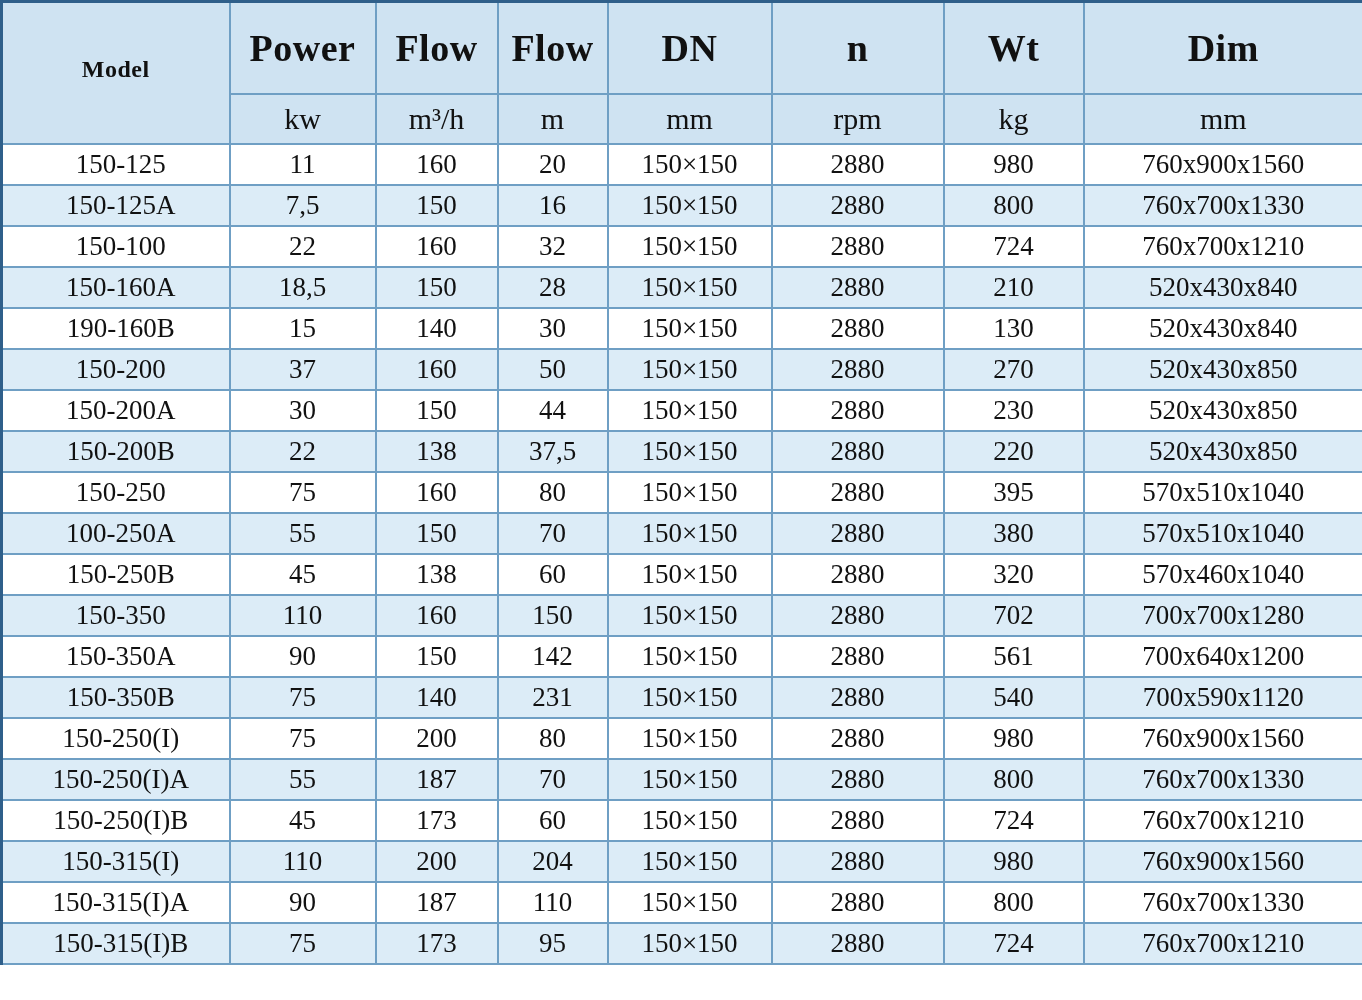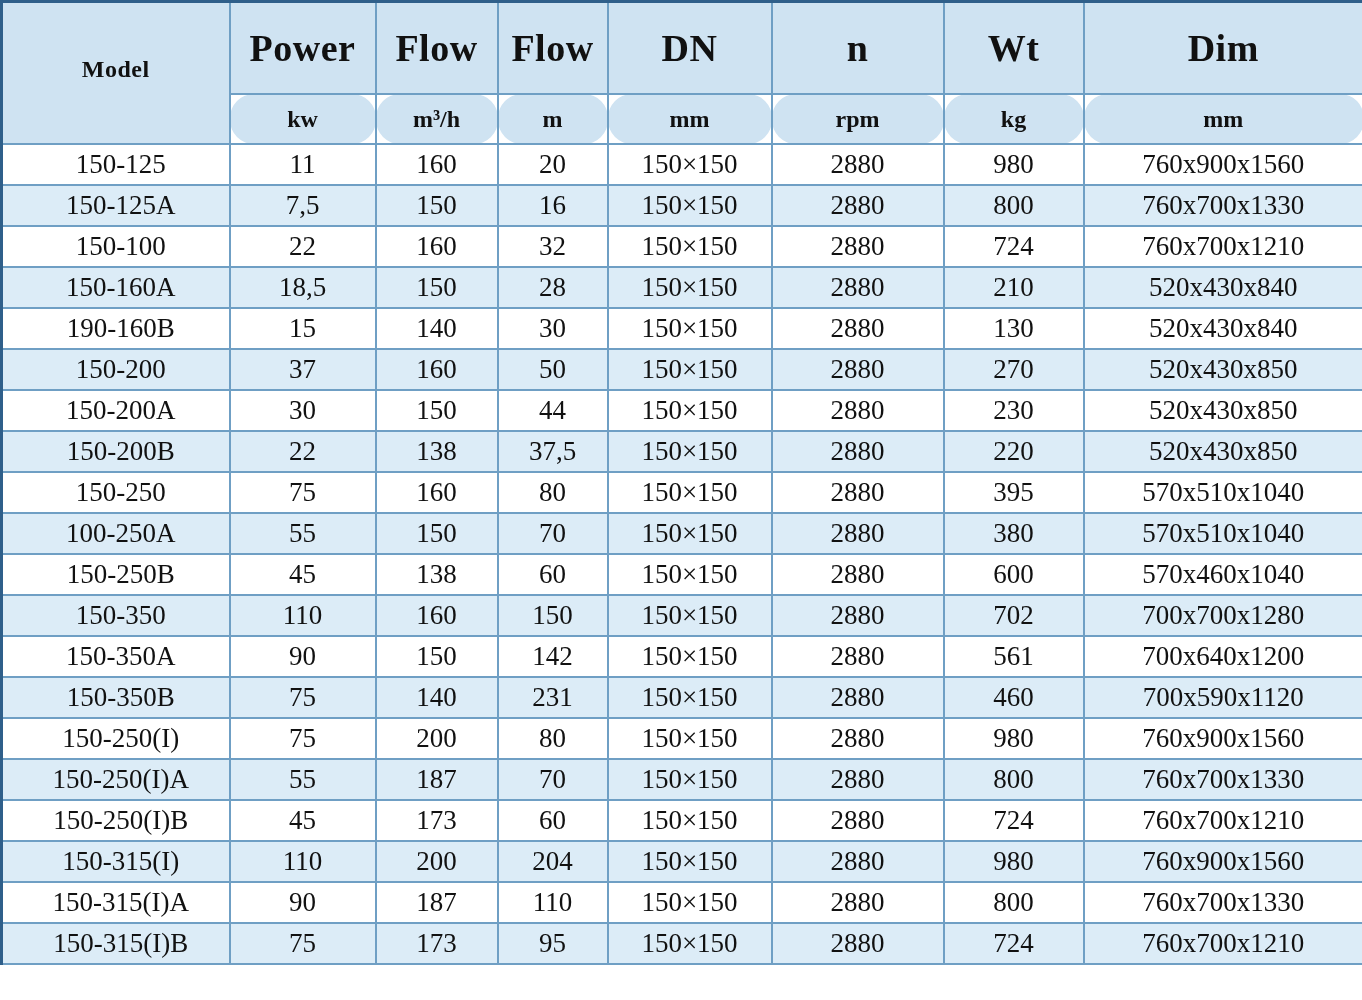--- a/index.html
+++ b/index.html
@@ -46,24 +46,23 @@
     font-size: 38px;
     height: 88px;
     letter-spacing: 0.5px;
   }
   thead tr.header-main th.model-head {
     font-size: 24px;
     vertical-align: bottom;
     padding-bottom: 8px;
   }
   thead tr.header-units th {
-    font-size: 24px;
+    font-size: 30px;
     height: 46px;
-    font-weight: bold;
-    border-radius: 24px;
+    font-weight: normal;
   }
   tbody td {
     font-size: 27px;
     height: 39px;
     padding: 0;
     line-height: 39px;
   }
   tbody tr.row-odd td { background: #ffffff; }
   tbody tr.row-even td { background: #dcecf7; }
   tbody td.model-cell {
@@ -208,21 +207,21 @@
         <td>380</td>
         <td>570x510x1040</td>
       </tr>
       <tr class="row-odd">
         <td class="model-cell">150-250B</td>
         <td>45</td>
         <td>138</td>
         <td>60</td>
         <td>150×150</td>
         <td>2880</td>
-        <td>600</td>
+        <td>320</td>
         <td>570x460x1040</td>
       </tr>
       <tr class="row-even">
         <td class="model-cell">150-350</td>
         <td>110</td>
         <td>160</td>
         <td>150</td>
         <td>150×150</td>
         <td>2880</td>
         <td>702</td>
@@ -238,21 +237,21 @@
         <td>561</td>
         <td>700x640x1200</td>
       </tr>
       <tr class="row-even">
         <td class="model-cell">150-350B</td>
         <td>75</td>
         <td>140</td>
         <td>231</td>
         <td>150×150</td>
         <td>2880</td>
-        <td>460</td>
+        <td>540</td>
         <td>700x590x1120</td>
       </tr>
       <tr class="row-odd">
         <td class="model-cell">150-250(I)</td>
         <td>75</td>
         <td>200</td>
         <td>80</td>
         <td>150×150</td>
         <td>2880</td>
         <td>980</td>

